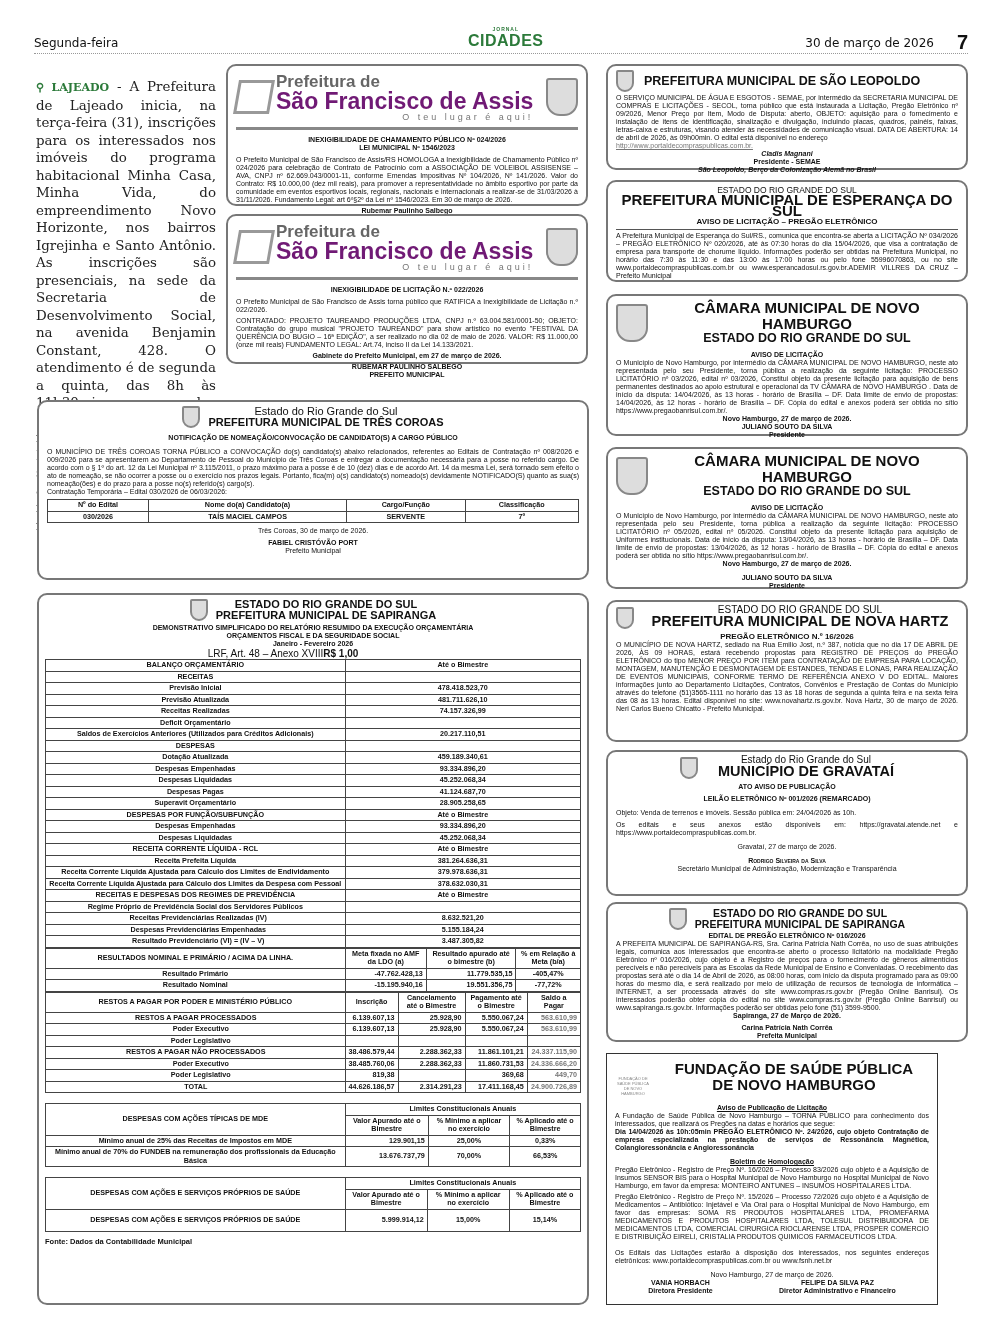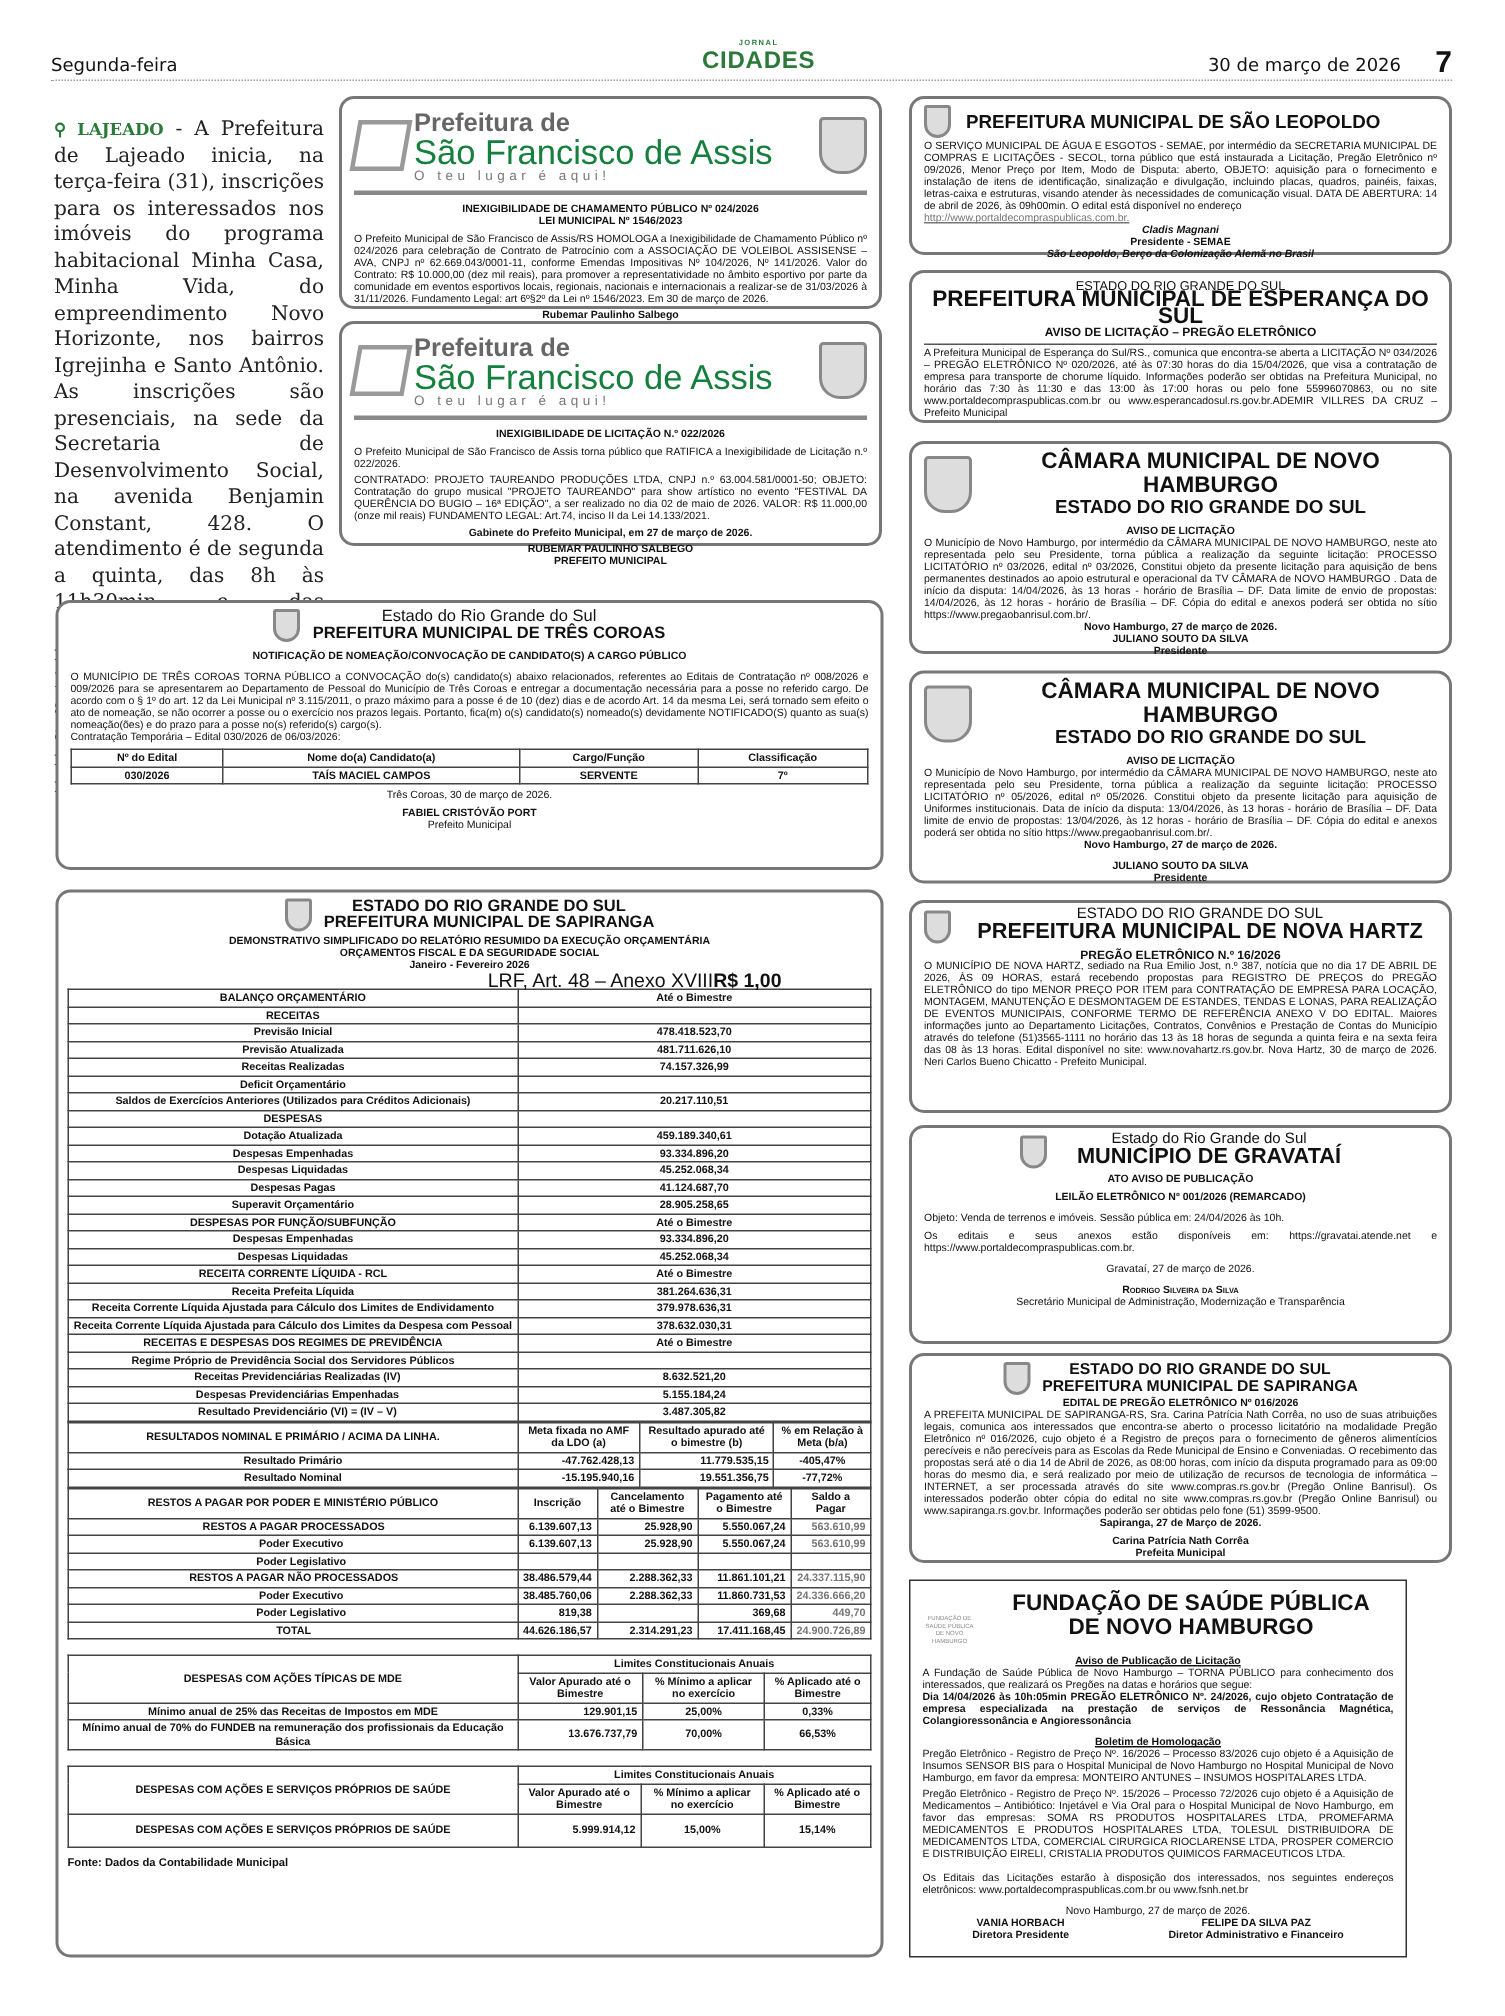--- a/index.html
+++ b/index.html
@@ -17,22 +17,22 @@
 .box{position:absolute;border:2px solid #777;border-radius:10px;background:#fff;padding:4px 8px;font-size:7px;line-height:8px}
 .box .t{text-align:center;font-weight:bold}
 .box p{text-align:justify;margin-bottom:3px}
 .center{text-align:center}
 .b{font-weight:bold}
 .u{text-decoration:underline}
 .sfa-head{display:flex;align-items:center;justify-content:space-between;border-bottom:3px solid #888;padding-bottom:4px;margin-bottom:6px;height:60px}
 .sfa-logo{display:flex;align-items:center;gap:4px}
 .sfa-mark{width:36px;height:34px;border:3px solid #999;transform:skewX(-10deg)}
 .sfa-txt .l1{font-size:17px;font-weight:bold;color:#666;line-height:17px}
-.sfa-txt .l2{font-size:23px;font-weight:normal;color:#15803d;line-height:23px}
-.sfa-txt .l3{font-size:9px;color:#777;letter-spacing:3px;}
+.sfa-txt .l2{font-size:23px;font-weight:bold;color:#701a75;line-height:23px}
+.sfa-txt .l3{font-size:9px;color:#777;letter-spacing:3px;text-align:right}
 .crest{width:32px;height:38px;border:2px solid #888;border-radius:3px 3px 14px 14px;background:#ddd}
 .crest.sm{width:18px;height:22px}
 table.t{border-collapse:collapse;width:100%}
 table.t td{border:1px solid #444;padding:1px 3px;font-size:7.2px;line-height:8.5px;vertical-align:middle}
 .num{text-align:right}
 .hd td{font-weight:bold;text-align:center}
 .gray{color:#777}
 </style>
 </head>
 <body>
@@ -127,21 +127,21 @@
   <div style="display:flex;justify-content:center;align-items:center;gap:8px">
     <div class="crest sm"></div>
     <div class="center" style="font-size:11px;line-height:11px;font-weight:bold">
         <div>ESTADO DO RIO GRANDE DO SUL</div>
         <div>PREFEITURA MUNICIPAL DE SAPIRANGA</div>
       </div>
   </div>
   <div class="t" style="margin-top:3px">DEMONSTRATIVO SIMPLIFICADO DO RELATÓRIO RESUMIDO DA EXECUÇÃO ORÇAMENTÁRIA</div>
   <div class="t">ORÇAMENTOS FISCAL E DA SEGURIDADE SOCIAL</div>
   <div class="t">Janeiro - Fevereiro 2026</div>
-  <div style="display:flex;justify-content:flex-end;padding:2px 60px 1px 0;font-size:13px">
+  <div style="display:flex;justify-content:center;padding:2px 60px 1px 0;font-size:10px">
       <span>LRF, Art. 48 – Anexo XVIII</span>
       <span class="b">R$ 1,00</span>
     </div>
   <table class="t" id="bal">
       <tbody>
         <tr class="hd">
           <td style="width:56%">BALANÇO ORÇAMENTÁRIO</td>
           <td>Até o Bimestre</td>
         </tr>
         <tr>

